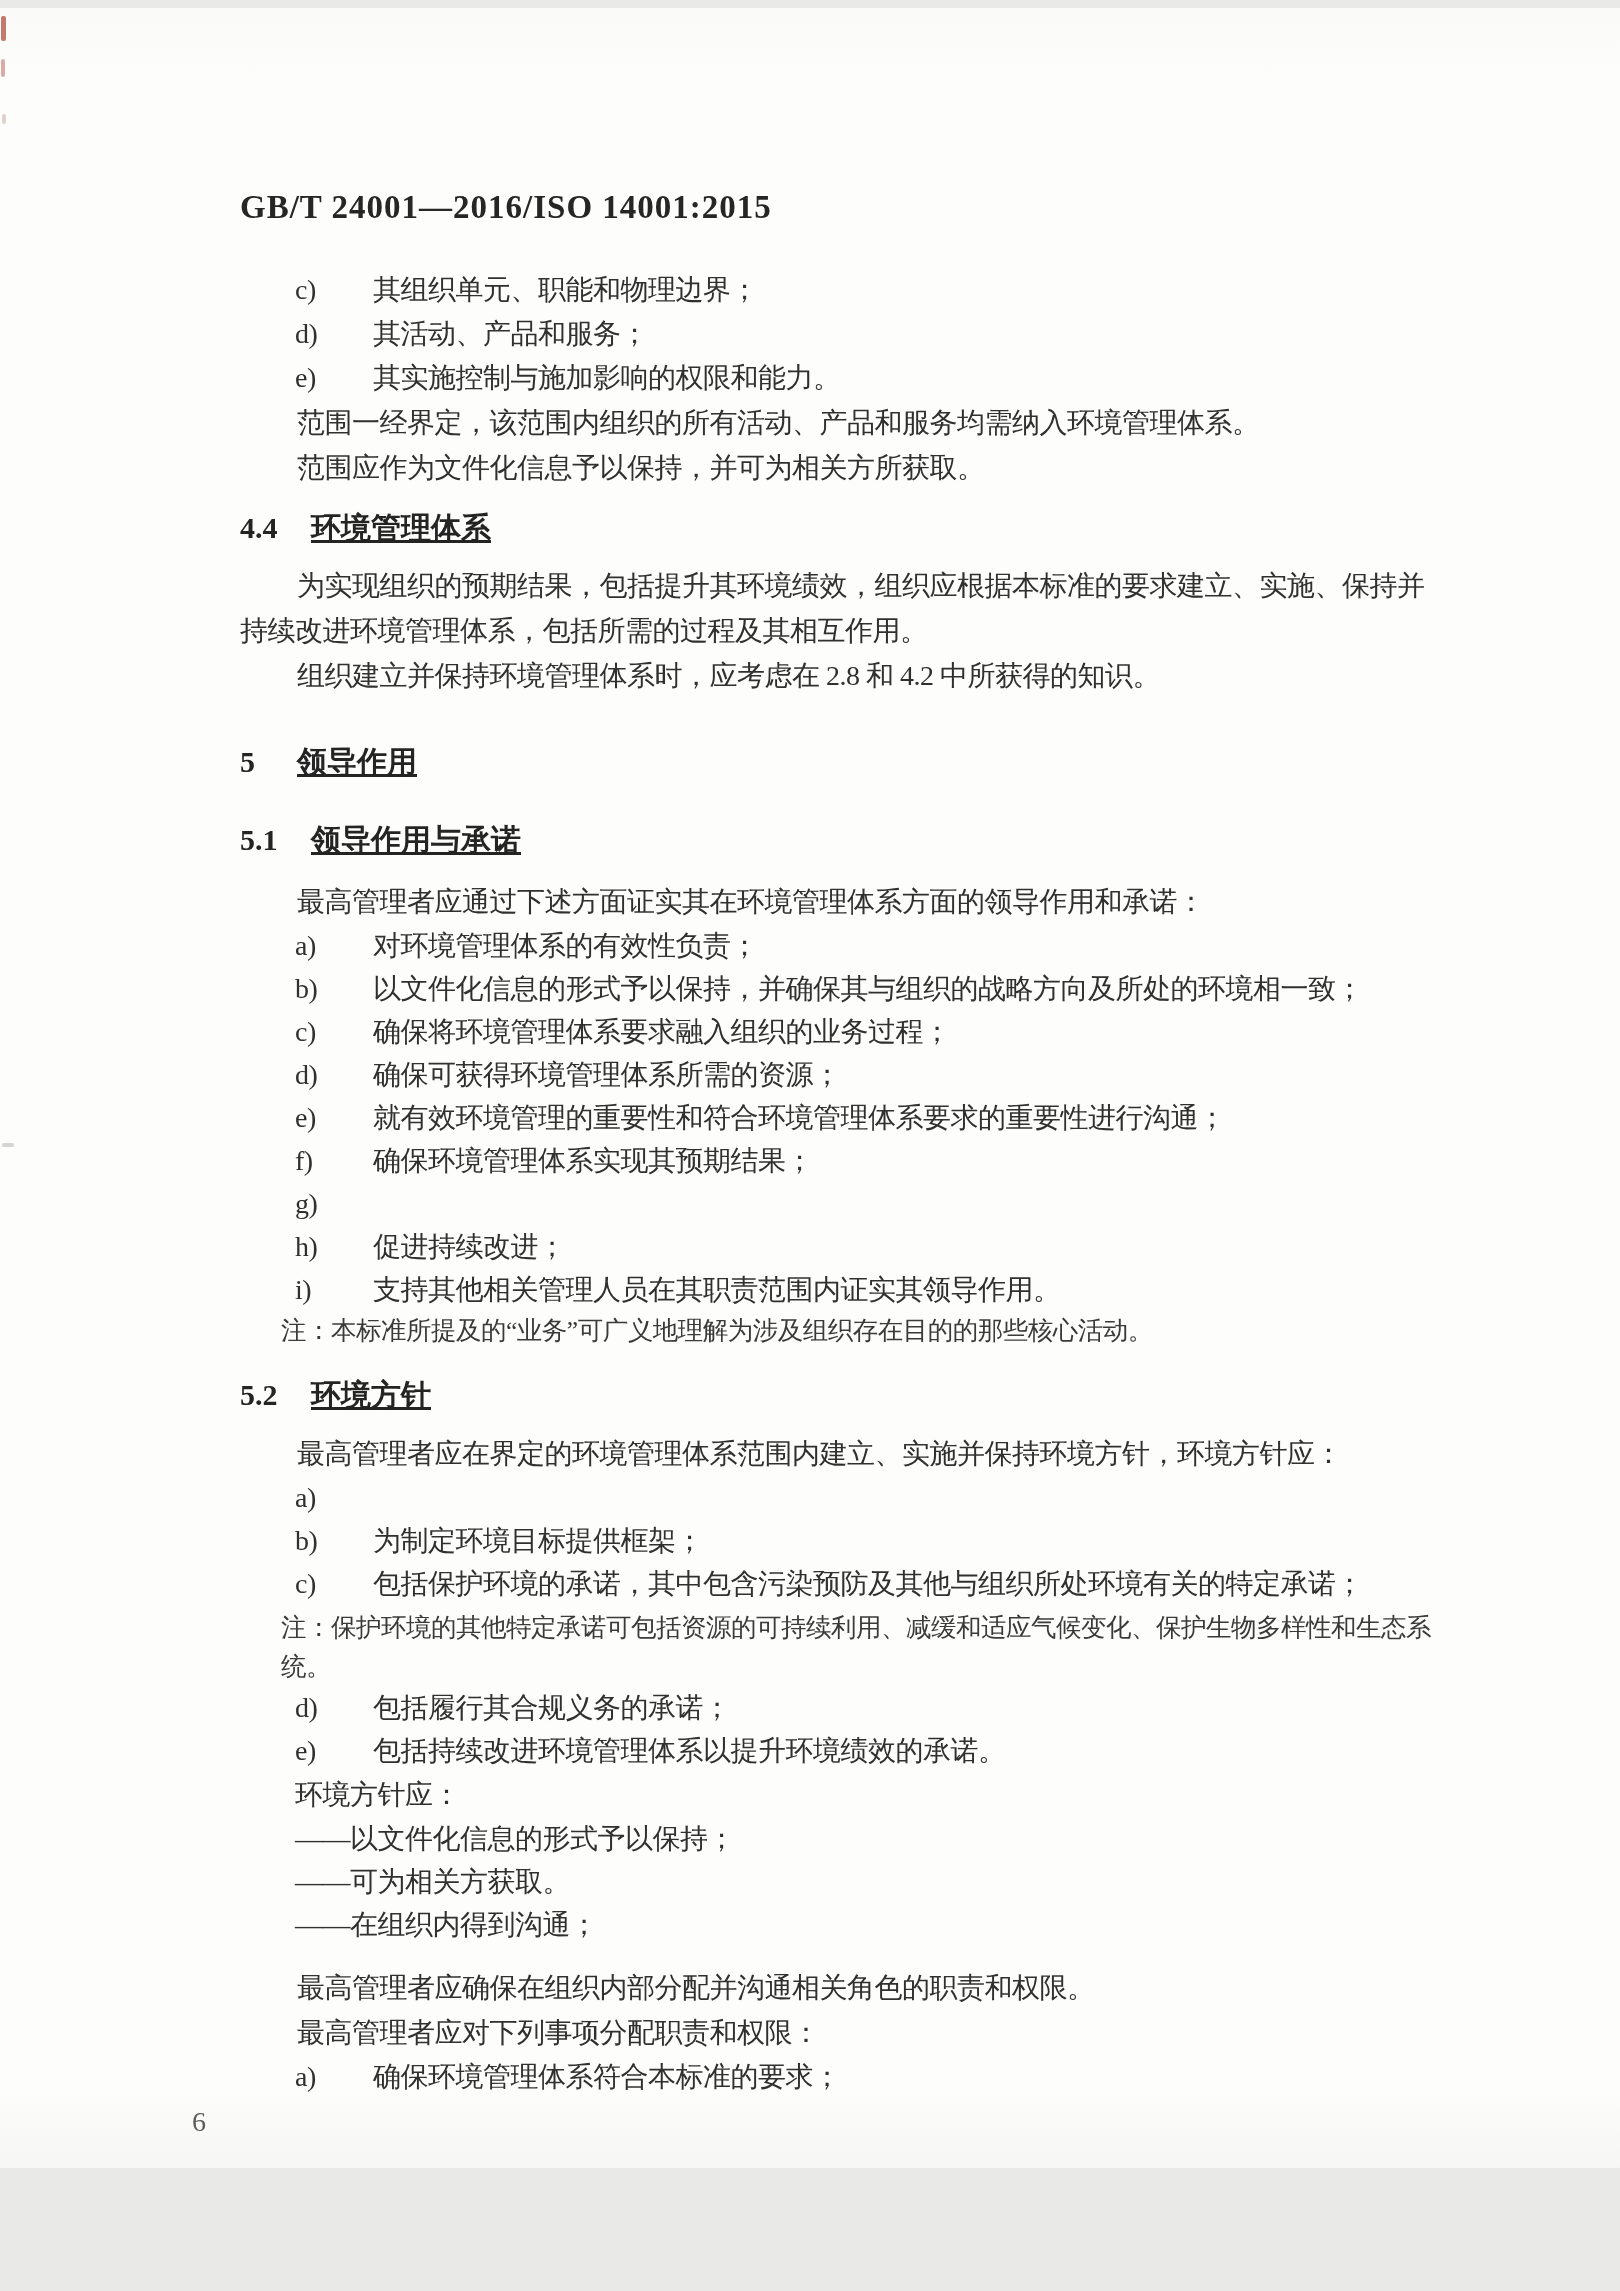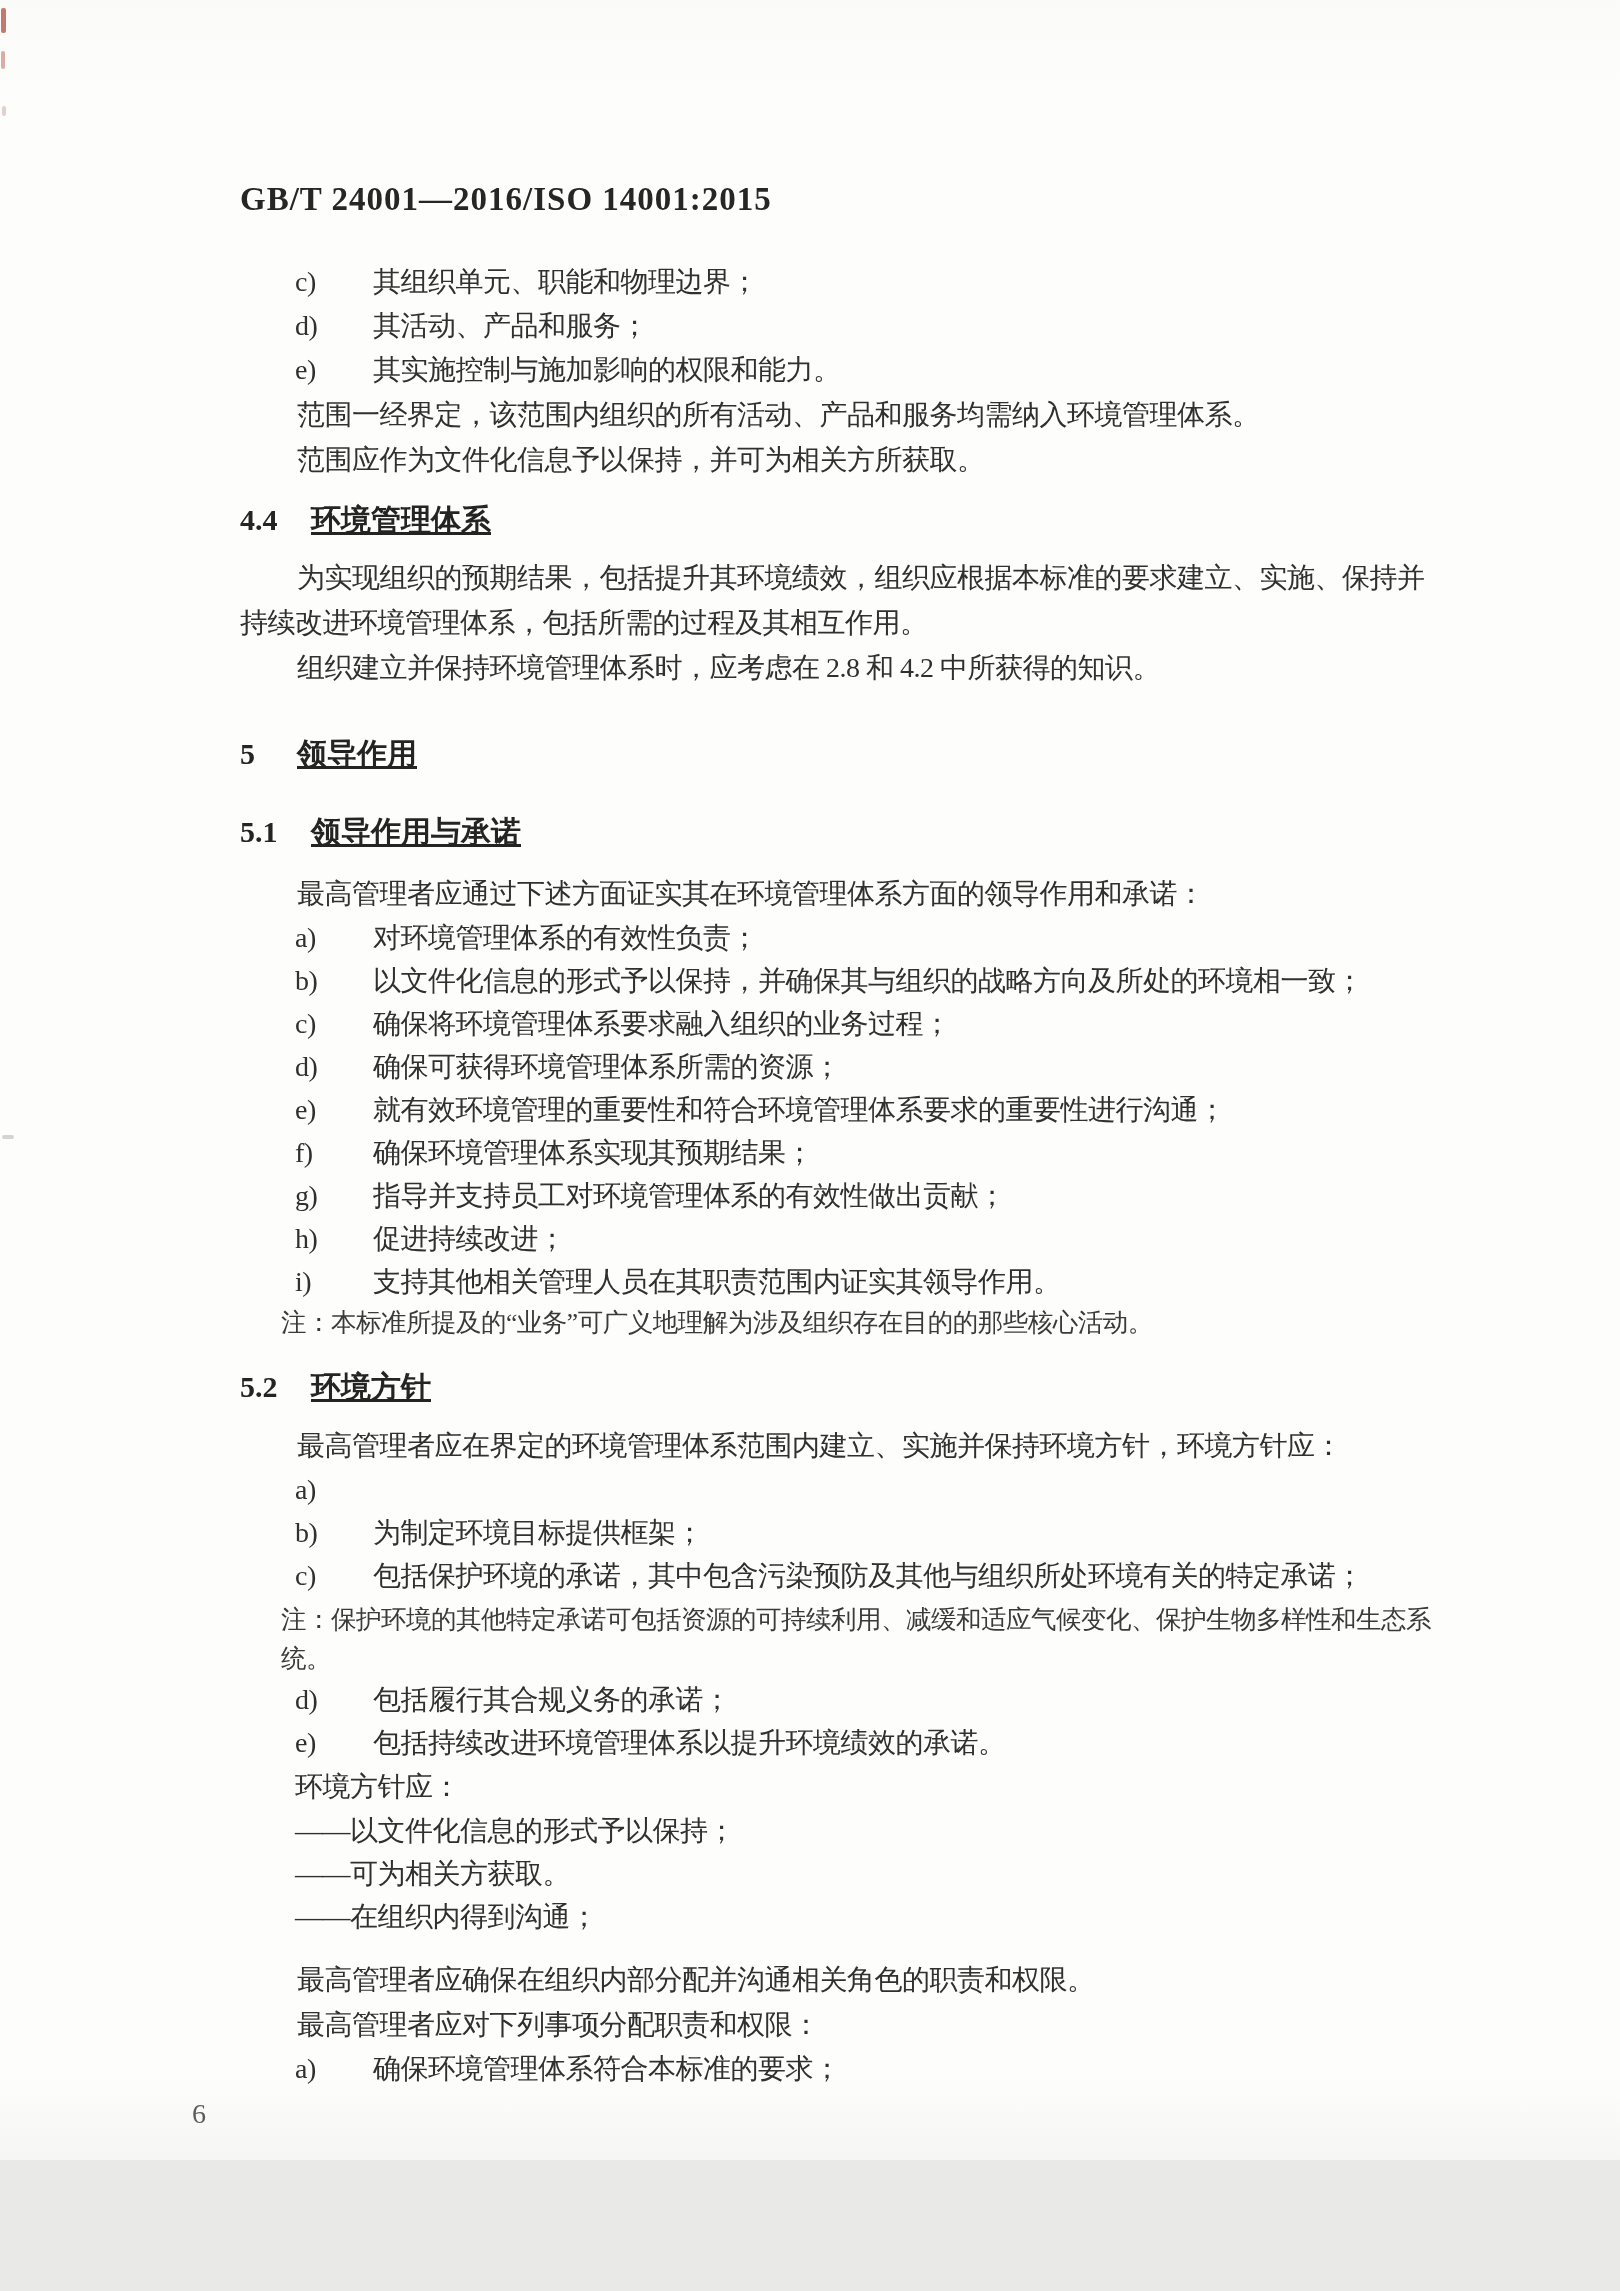--- a/index.html
+++ b/index.html
@@ -5,21 +5,21 @@
 <style>
   html,body{margin:0;padding:0;}
   body{
     background:#e9e9e7;
     font-family:"Liberation Serif","DejaVu Serif",serif;
   }
   .page{
     position:relative;
     width:1620px;
     height:2160px;
-    margin:0 auto;
+    margin:8px auto;
     background:linear-gradient(180deg,#fafaf8 0%,#fdfdfb 4%,#fdfdfb 96%,#f6f6f4 100%);
     overflow:hidden;
     color:#2f2f2f;
   }
   
   .speck{position:absolute;border-radius:2px;}
   .speck.red1{left:1px;top:7.8px;width:4.9px;height:25.5px;background:#b45a4e;opacity:.8;}
   .speck.red2{left:1px;top:51px;width:3.9px;height:17.6px;background:#c2766c;opacity:.6;}
   .speck.red3{left:2px;top:106px;width:3.9px;height:9.8px;background:#caa49e;opacity:.5;}
   .speck.g1{left:8.8px;top:2268px;width:13.7px;height:4.9px;background:#9a9a9a;opacity:.7;}
@@ -145,21 +145,20 @@
     <div class="li tight">
       <span class="mk">e)</span>
       <span class="tx">就有效环境管理的重要性和符合环境管理体系要求的重要性进行沟通；</span>
     </div>
     <div class="li tight">
       <span class="mk">f)</span>
       <span class="tx">确保环境管理体系实现其预期结果；</span>
     </div>
     <div class="li tight">
       <span class="mk">g)</span>
-      <span class="tx">指导并支持员工对环境管理体系的有效性做出贡献；</span>
     </div>
     <div class="li tight">
       <span class="mk">h)</span>
       <span class="tx">促进持续改进；</span>
     </div>
     <div class="li tight">
       <span class="mk">i)</span>
       <span class="tx">支持其他相关管理人员在其职责范围内证实其领导作用。</span>
     </div>
 

